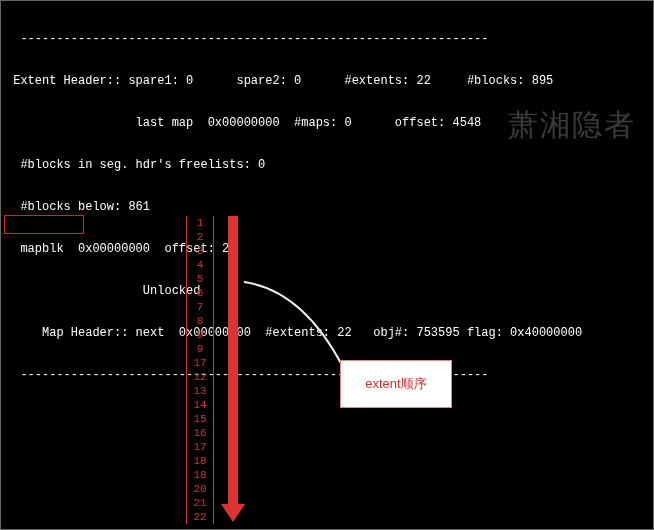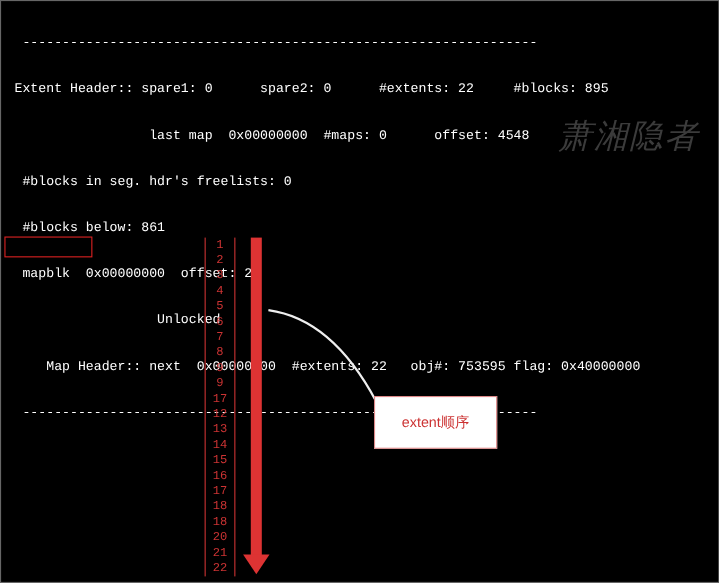--- a/index.html
+++ b/index.html
@@ -1,18 +1,18 @@
 <!DOCTYPE html>
 <html><head>
 <meta charset="utf-8">
 <style>
   html,body{margin:0;padding:0;background:#000;color:#fff;font-family:"Courier New",monospace;font-size:12px;line-height:14px;width:654px;height:530px;overflow:hidden;position:relative}
   .pre{white-space:pre;position:relative;padding:4px 6px}
   .line{white-space:pre}
-  .watermark{position:absolute;right:18px;top:118px;color:#3b3b3b;font-family:"KaiTi","STKaiti",serif;font-size:30px;font-style:italic;letter-spacing:2px;pointer-events:none}
+  .watermark{position:absolute;right:18px;top:118px;color:#3b3b3b;font-family:"KaiTi","STKaiti",serif;font-size:30px;letter-spacing:2px;pointer-events:none}
   .redbox{position:absolute;border:1px solid #d22;left:4px;top:215px;width:78px;height:17px;pointer-events:none}
   .numcol{position:absolute;left:186px;top:216px;width:26px;text-align:center;border-left:1px solid #c33;border-right:1px solid #c33}
   .numcol div{color:#c33;font-size:11px;line-height:14px}
   .arrow{position:absolute;left:224px;top:216px;width:18px;height:306px}
   .arrow .shaft{position:absolute;left:4px;top:0;width:10px;height:290px;background:linear-gradient(#d33,#d33)}
   .arrow .head{position:absolute;left:-3px;top:288px;width:0;height:0;border-left:12px solid transparent;border-right:12px solid transparent;border-top:18px solid #d33}
   .callout-line{position:absolute;left:242px;top:280px;width:110px;height:90px;pointer-events:none}
   .callout-line svg{width:100%;height:100%}
   .callout{position:absolute;left:340px;top:360px;width:110px;height:46px;background:#fff;border:1px solid #d88;border-radius:0;display:flex;align-items:center;justify-content:center;color:#c33;font-family:Arial,sans-serif;font-size:13px}
   .border-frame{position:absolute;inset:0;border:1px solid #666;pointer-events:none}

